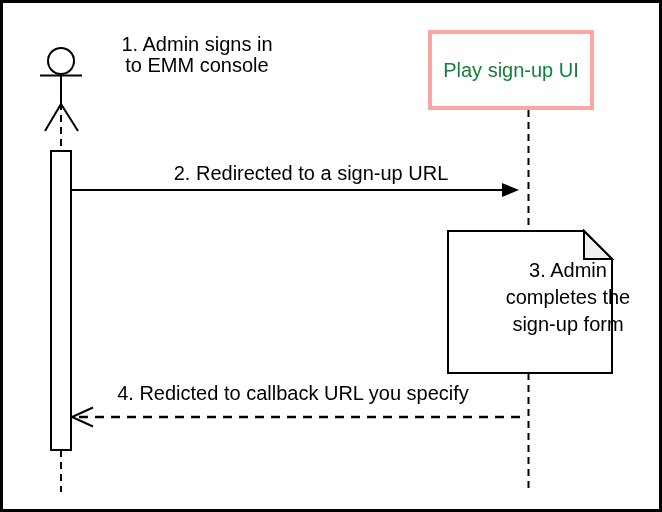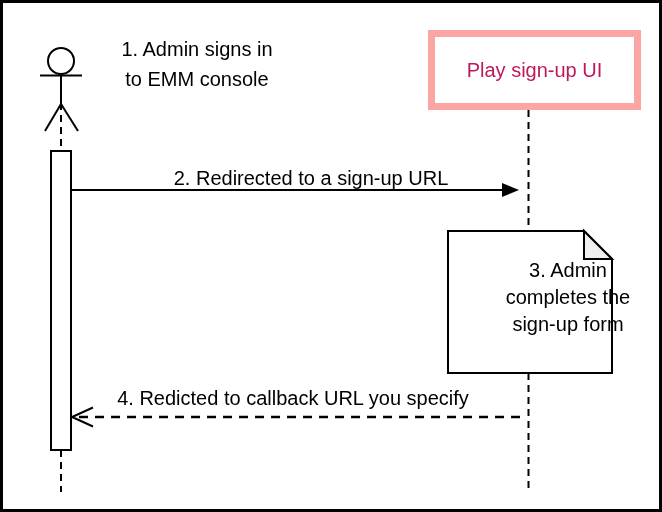--- a/index.html
+++ b/index.html
@@ -21,21 +21,21 @@
     position: absolute;
     left: 0;
     top: 0;
     width: 656px;
     height: 506px;
   }
   .label {
     position: absolute;
     color: #000000;
     font-size: 20px;
-    line-height: 30px;
+    line-height: 21px;
     text-align: center;
     white-space: pre-line;
   }
   .msg1 {
     left: 94px;
     top: 31px;
     width: 200px;
   }
   .msg2 {
     left: 156px;
@@ -51,30 +51,30 @@
     left: 446px;
     top: 254px;
     width: 166px;
     line-height: 27px;
     padding-left: 36px;
   }
   .participant-box {
     position: absolute;
     left: 425px;
     top: 27px;
-    width: 213px;
+    width: 166px;
     height: 80px;
     box-sizing: border-box;
-    border: 7px solid #fca5a5;
+    border: 4px solid #fca5a5;
     background: #ffffff;
     display: flex;
     align-items: center;
     justify-content: center;
     font-size: 20px;
-    color: #be185d;
+    color: #15803d;
   }
 </style>
 </head>
 <body>
 
 <div class="canvas">
 
   <svg class="diagram-svg" viewBox="0 0 656 506">
 
     <line x1="58" y1="100" x2="58" y2="148" stroke="#000000" stroke-width="2" stroke-dasharray="7,5"></line>

